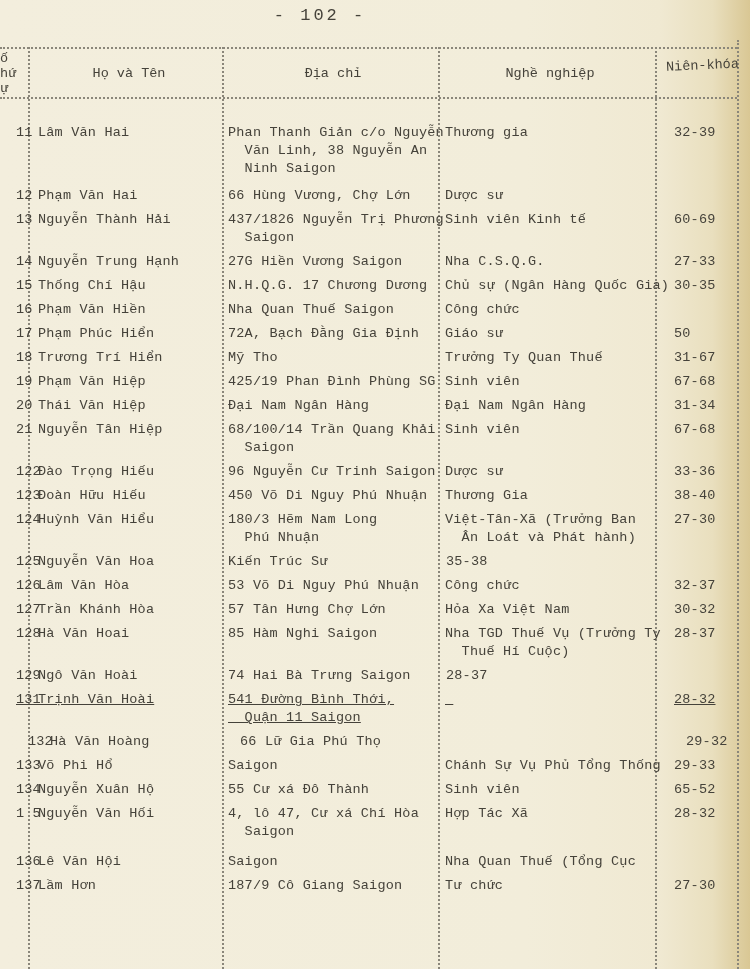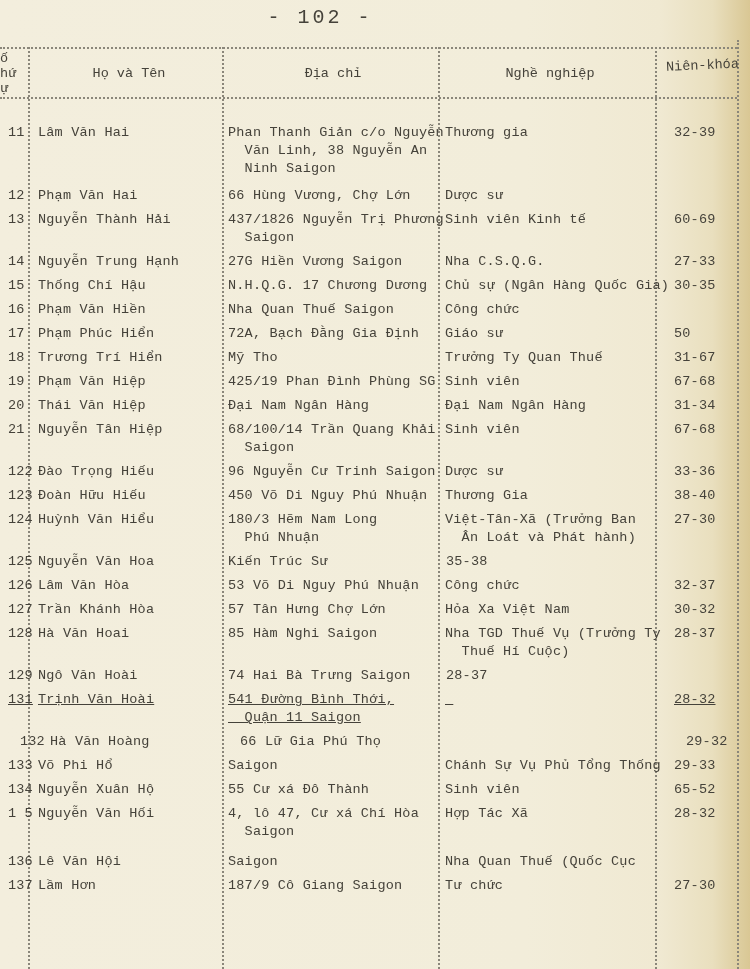--- a/index.html
+++ b/index.html
@@ -4,21 +4,21 @@
 <style>
   html,body{margin:0;padding:0;}
   body{
     width:750px;height:969px;overflow:hidden;position:relative;
     background:linear-gradient(90deg,#f3eedd 0%,#f2edda 70%,#f0e9d2 88%,#e9dfbe 95%,#d9c794 100%);
     font-family:"Liberation Mono","DejaVu Sans Mono",monospace;
     color:#45423a;
   }
   .title{
     position:absolute;top:6px;left:0;width:640px;text-align:center;
-    font-size:20px;letter-spacing:3px;white-space:pre;
+    font-size:17px;letter-spacing:3px;white-space:pre;
   }
   
   .hline{position:absolute;left:0;border-top:2px dotted #8a867a;height:0;}
   .vline{position:absolute;border-left:2px dotted #8a867a;width:0;}
   #hl-top{top:47px;width:737px;}
   #hl-head{top:97px;width:737px;}
   #vl-1{left:28px;top:47px;height:922px;}
   #vl-2{left:222px;top:47px;height:922px;}
   #vl-3{left:438px;top:47px;height:922px;}
   #vl-4{left:655px;top:47px;height:922px;}
@@ -26,21 +26,21 @@
   .hdr{position:absolute;font-size:13.5px;white-space:pre;}
   #hdr-num{left:0;top:51px;line-height:15px;width:26px;}
   #hdr-name{left:36px;top:66px;width:186px;text-align:center;}
   #hdr-addr{left:228px;top:66px;width:210px;text-align:center;}
   #hdr-occ{left:445px;top:66px;width:210px;text-align:center;}
   #hdr-years{left:666px;top:58px;width:80px;transform:rotate(-2.5deg);}
   #rows{position:absolute;left:0;top:124px;width:750px;}
   .row{display:grid;grid-template-columns:36px 192px 217px 228px auto;margin-bottom:6px;position:relative;z-index:2;}
   .line{font-size:13.5px;line-height:18px;white-space:pre;letter-spacing:0.2px;}
   .blank{height:8px;}
-  .c-num{padding-left:8px;}
+  .c-num{padding-left:16px;}
   .c-name{padding-left:2px;}
   .c-year{padding-left:1px;}
 </style>
 </head>
 <body>
 
 <div class="title">- 102 -</div>
 
 <div class="hline" id="hl-top"></div>
 <div class="hline" id="hl-head"></div>
@@ -472,21 +472,21 @@
       <div class="c-num">
         <div class="line">136</div>
       </div>
       <div class="c-name">
         <div class="line">Lê Văn Hội</div>
       </div>
       <div class="c-addr">
         <div class="line">Saigon</div>
       </div>
       <div class="c-occ">
-        <div class="line">Nha Quan Thuế (Quốc Cục</div>
+        <div class="line">Nha Quan Thuế (Tổng Cục</div>
       </div>
       <div class="c-year">
         <div class="blank"></div>
       </div>
     </div>
     <div class="row">
       <div class="c-num">
         <div class="line">137</div>
       </div>
       <div class="c-name">

